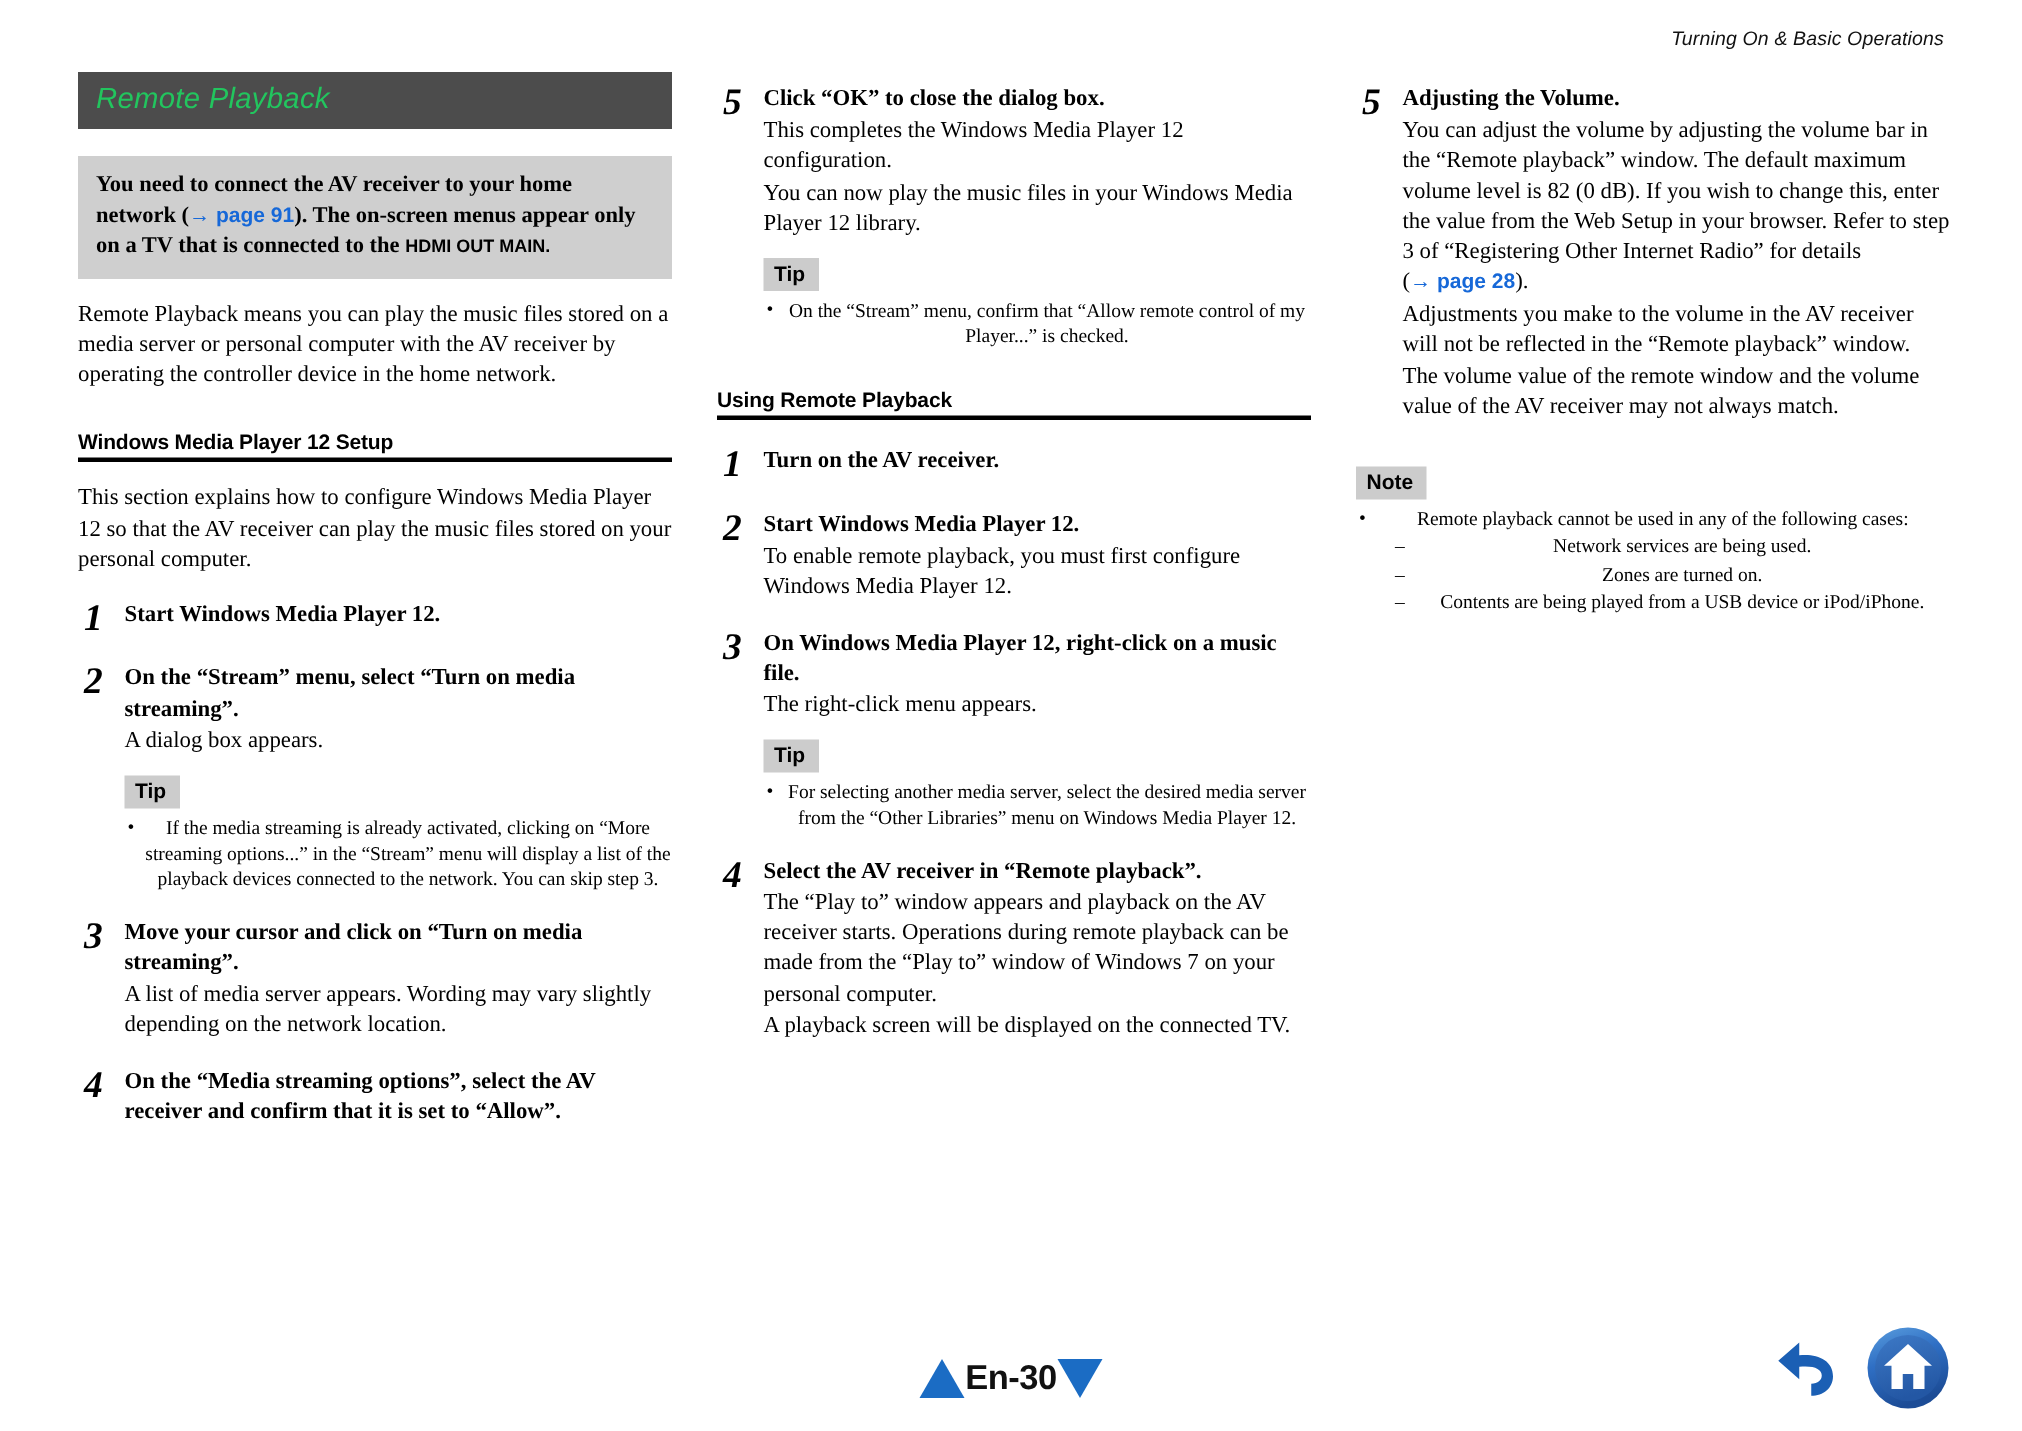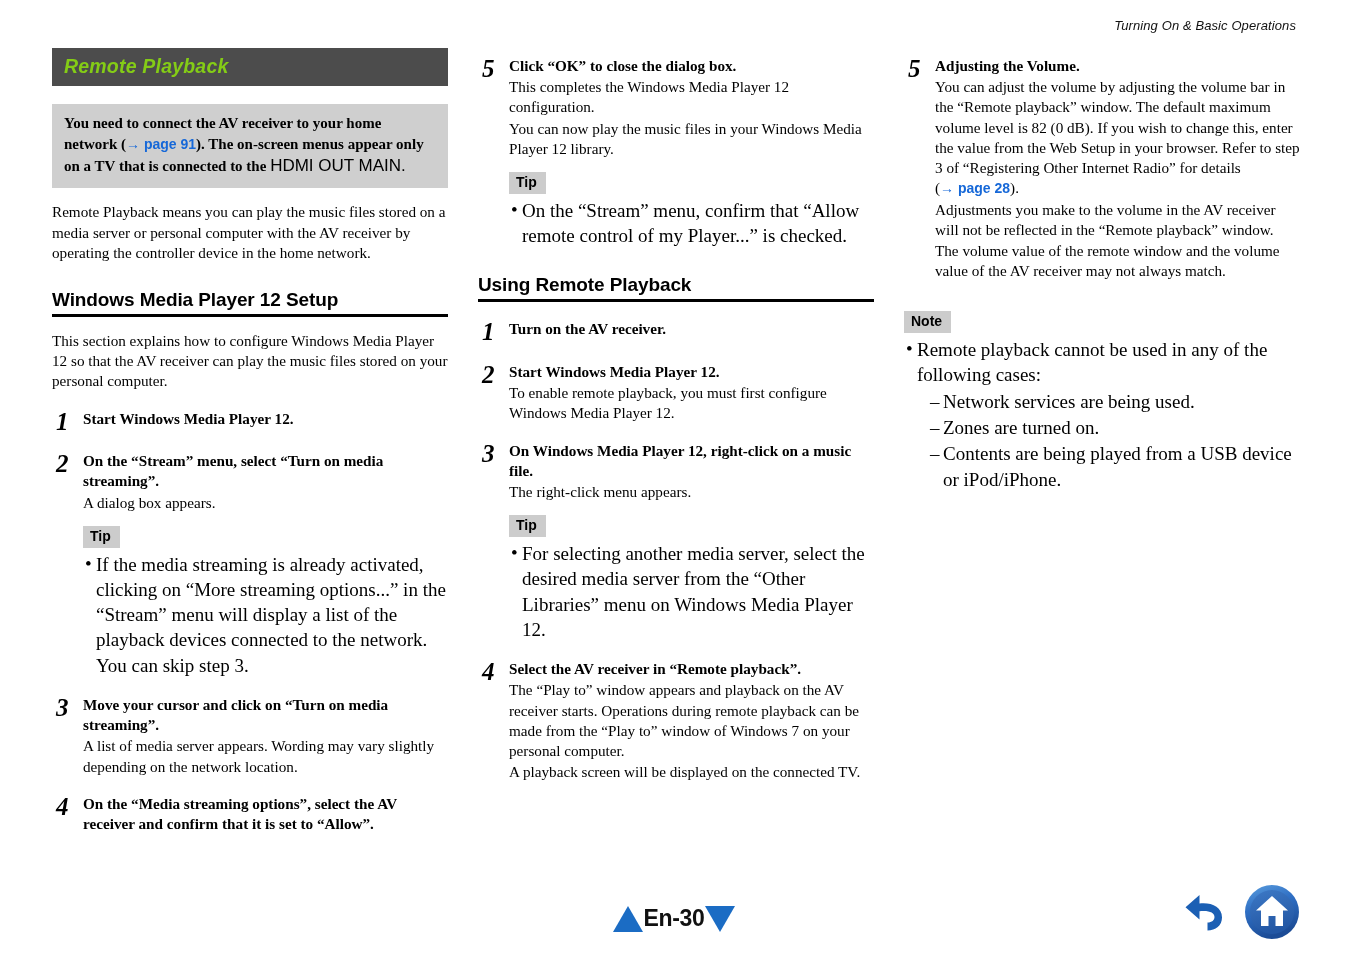--- a/index.html
+++ b/index.html
@@ -35,43 +35,43 @@
     left: 52px;
     width: 1248px;
     display: flex;
     gap: 30px;
   }
   .col { width: 396px; }
 
   
   .banner {
     background: #4c4c4c;
-    color: #84cc16;
-    font-family: "Liberation Sans", sans-serif;
-    font-weight: bold;
+    color: #22c55e;
+    font-family: "Liberation Sans", sans-serif;
+    font-weight: normal;
     font-style: italic;
     font-size: 19.5px;
     padding: 7px 0 8px 12px;
     letter-spacing: .2px;
   }
 
   
   .callout {
     margin-top: 18px;
     background: #cfcfcf;
     padding: 9px 12px 11px 12px;
     font-family: "Liberation Serif", serif;
     font-weight: bold;
     font-size: 15px;
     line-height: 1.37;
   }
   .callout .sans {
     font-family: "Liberation Sans", sans-serif;
-    font-weight: normal;
-    font-size: 17px;
+    font-weight: bold;
+    font-size: 12px;
   }
 
   
   .plink {
     color: #1668d8;
     font-family: "Liberation Sans", sans-serif;
     font-weight: bold;
     font-size: 14px;
     white-space: nowrap;
   }
@@ -81,21 +81,21 @@
     margin: 14px 0 0 0;
     font-size: 15.2px;
     line-height: 1.33;
   }
 
   
   .subhead {
     margin-top: 26px;
     font-family: "Liberation Sans", sans-serif;
     font-weight: bold;
-    font-size: 19px;
+    font-size: 14px;
     padding-bottom: 3px;
     border-bottom: 3px solid #000;
     letter-spacing: -.1px;
   }
 
   
   .step {
     display: flex;
     margin-top: 17px;
   }
@@ -131,22 +131,23 @@
     font-size: 14px;
     padding: 2px 9px 3px 7px;
     line-height: 1.2;
   }
   .tipblock { margin-top: 13px; margin-left: 32px; }
   .tipblock.flush { margin-left: 0; }
   .bullets {
     margin: 4px 0 0 0;
     padding: 0;
     list-style: none;
-    font-size: 19px;
+    font-size: 13px;
     line-height: 1.33;
+    text-align: center;
   }
   .bullets li {
     position: relative;
     padding-left: 13px;
     margin-top: 1px;
   }
   .bullets li::before {
     content: "\2022";
     position: absolute;
     left: 2px;

